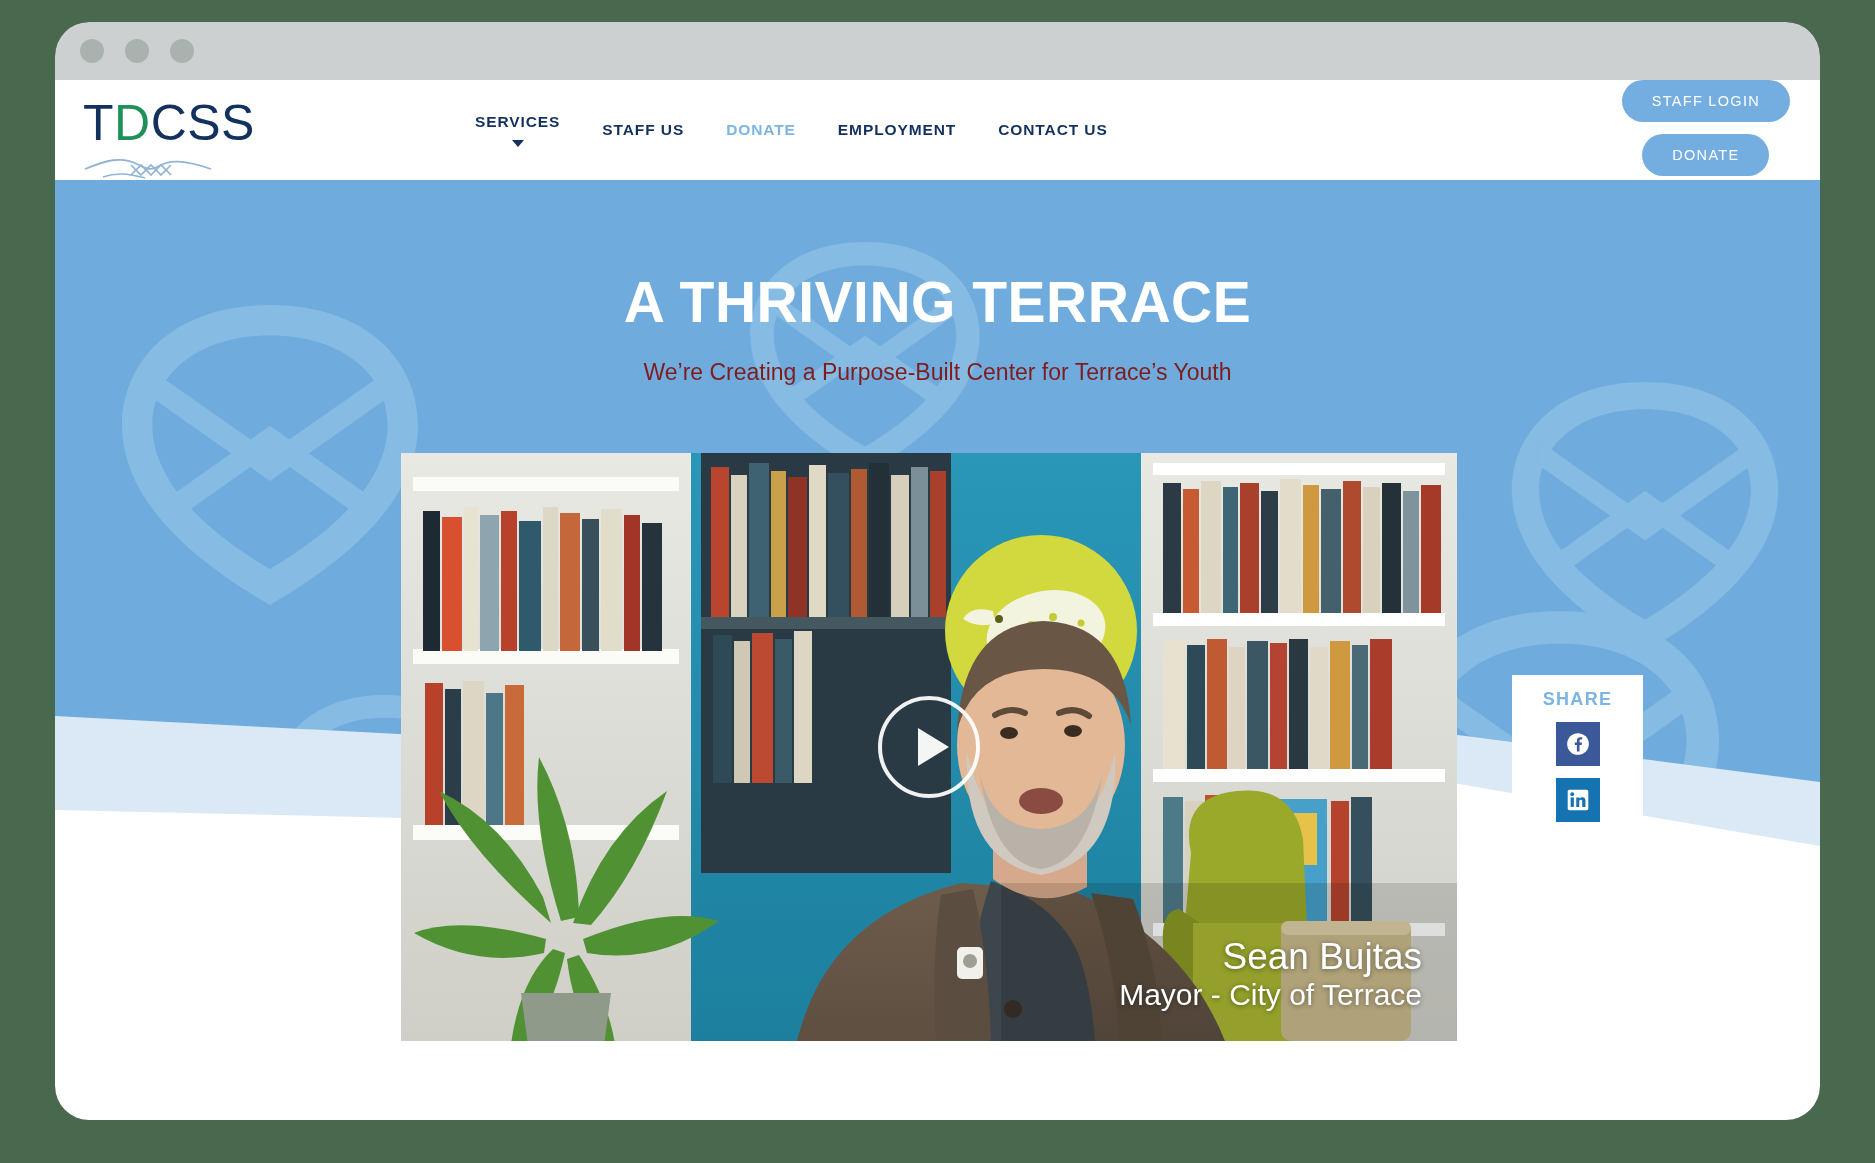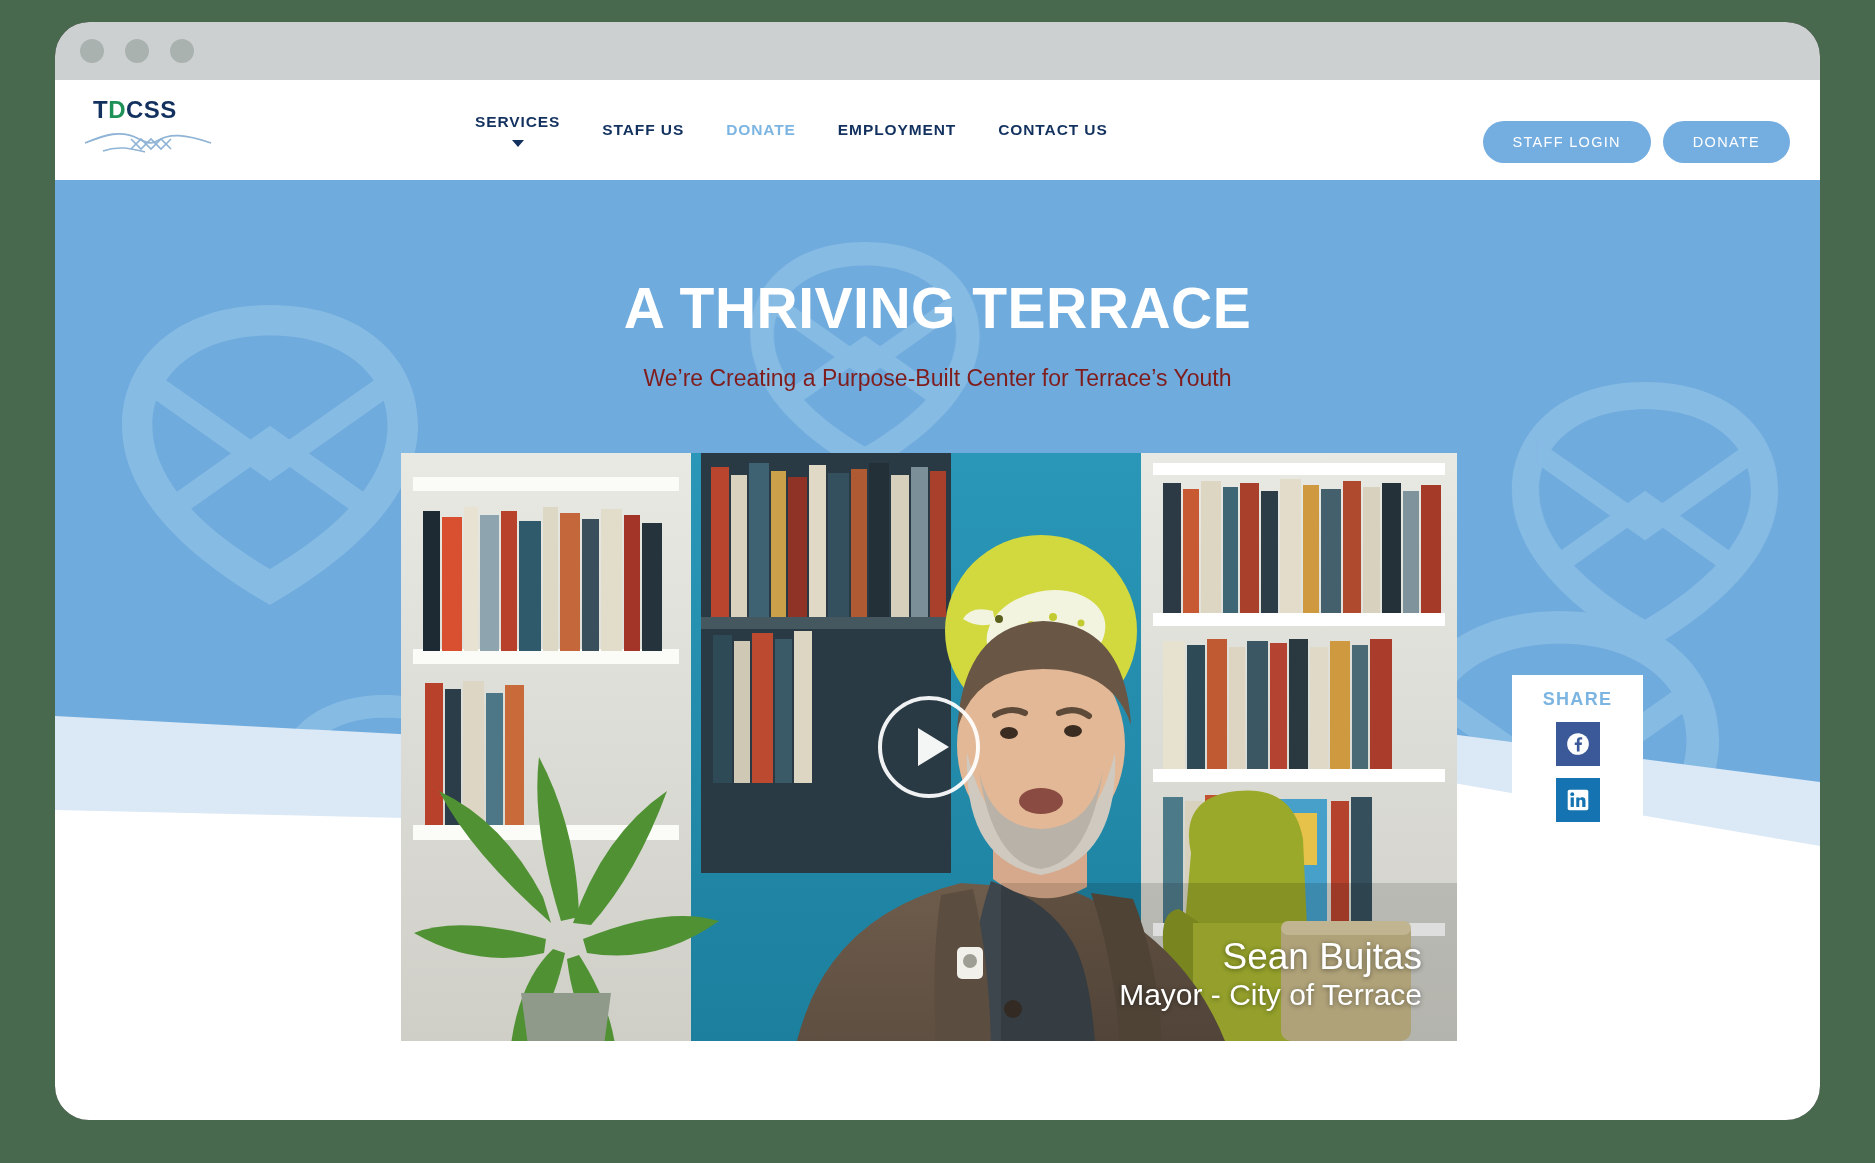--- a/index.html
+++ b/index.html
@@ -42,23 +42,22 @@
     height:100px;
     background:#fff;
     display:flex; align-items:center;
     z-index:20;
   }
   .logo{
     position:absolute; left:28px; top:18px;
     width:130px;
   }
   .logo-word{
-    font-size:24px; font-weight:bold; letter-spacing:0.5px;
+    font-size:50px; font-weight:normal; letter-spacing:0.5px;
     line-height:1;
-    margin-left:10px;
   }
   .logo-t,.logo-css{ color:#12315e; }
   .logo-d{ color:#1d9157; }
   .logo-wave{ display:block; margin-top:5px; }
 
   .main-nav{
     position:absolute; left:420px; top:0;
     height:100px;
     display:flex; align-items:center; gap:42px;
   }
@@ -72,21 +71,21 @@
   .caret{
     width:0; height:0;
     border-left:6px solid transparent;
     border-right:6px solid transparent;
     border-top:7px solid #12315e;
     display:inline-block;
   }
 
   .header-actions{
     position:absolute; right:30px; top:0;
-    height:124px; display:flex; align-items:center; gap:12px;
+    height:124px; display:flex; align-items:center; gap:12px;flex-direction:column;
   }
   .pill{
     background:#74ade0; color:#fff;
     border:none; border-radius:40px;
     font-family:inherit;
     font-size:14.5px; font-weight:500; letter-spacing:1.3px;
     padding:13px 30px;
     cursor:pointer;
   }
 
@@ -98,21 +97,20 @@
     overflow:hidden;
   }
   .hero-watermarks{
     position:absolute; inset:0;
     pointer-events:none;
   }
   .hero-inner{
     position:relative; z-index:3;
     text-align:center;
     padding-top:93px;
-    margin-top:6px;
   }
   .hero-title{
     color:#fff;
     font-size:57px; font-weight:bold;
     letter-spacing:0.5px;
     line-height:1.05;
   }
   .hero-sub{
     color:#7f1d1d;
     font-size:23px; font-weight:400;

